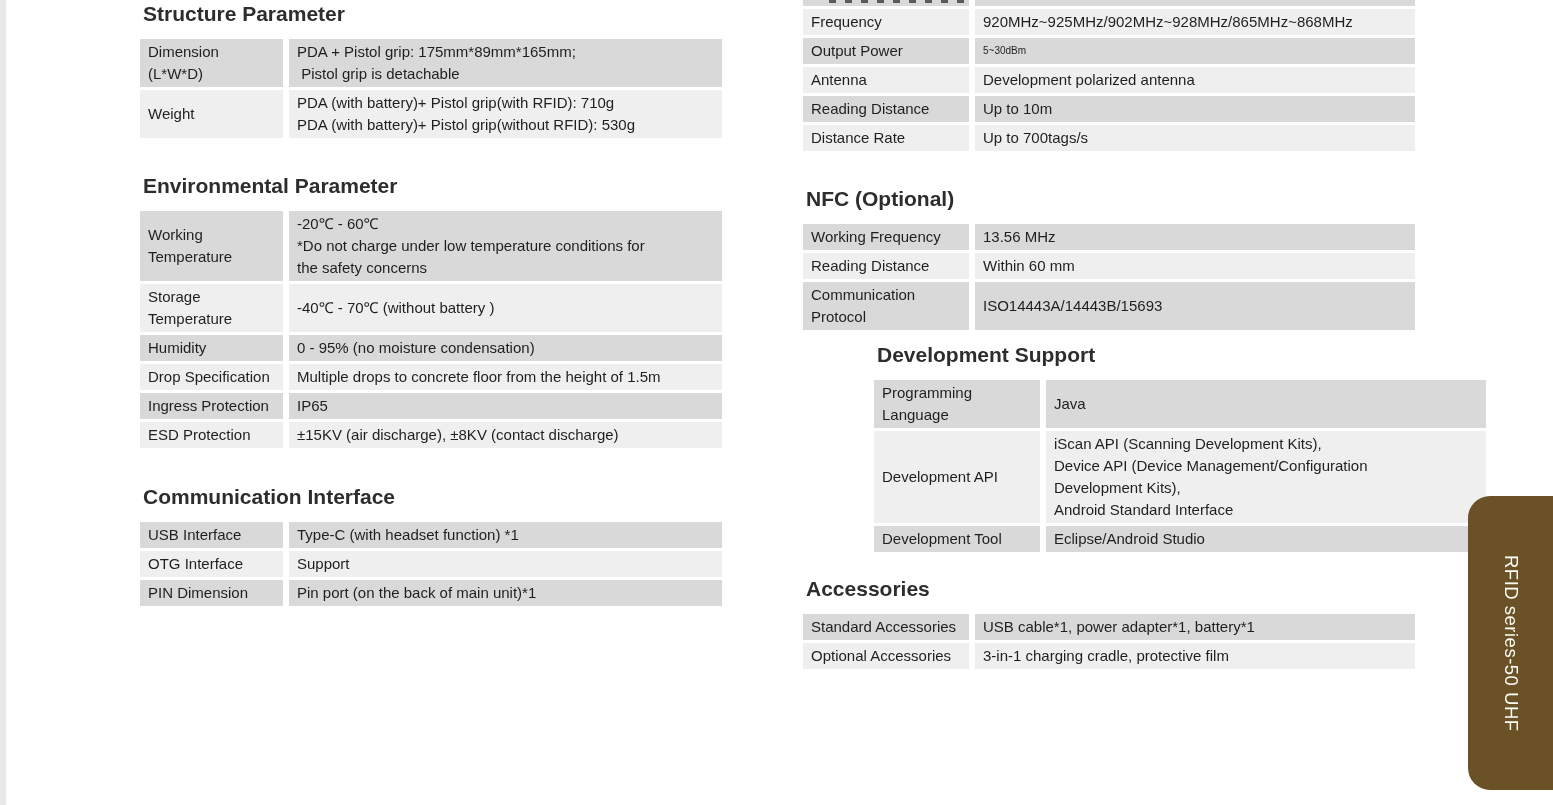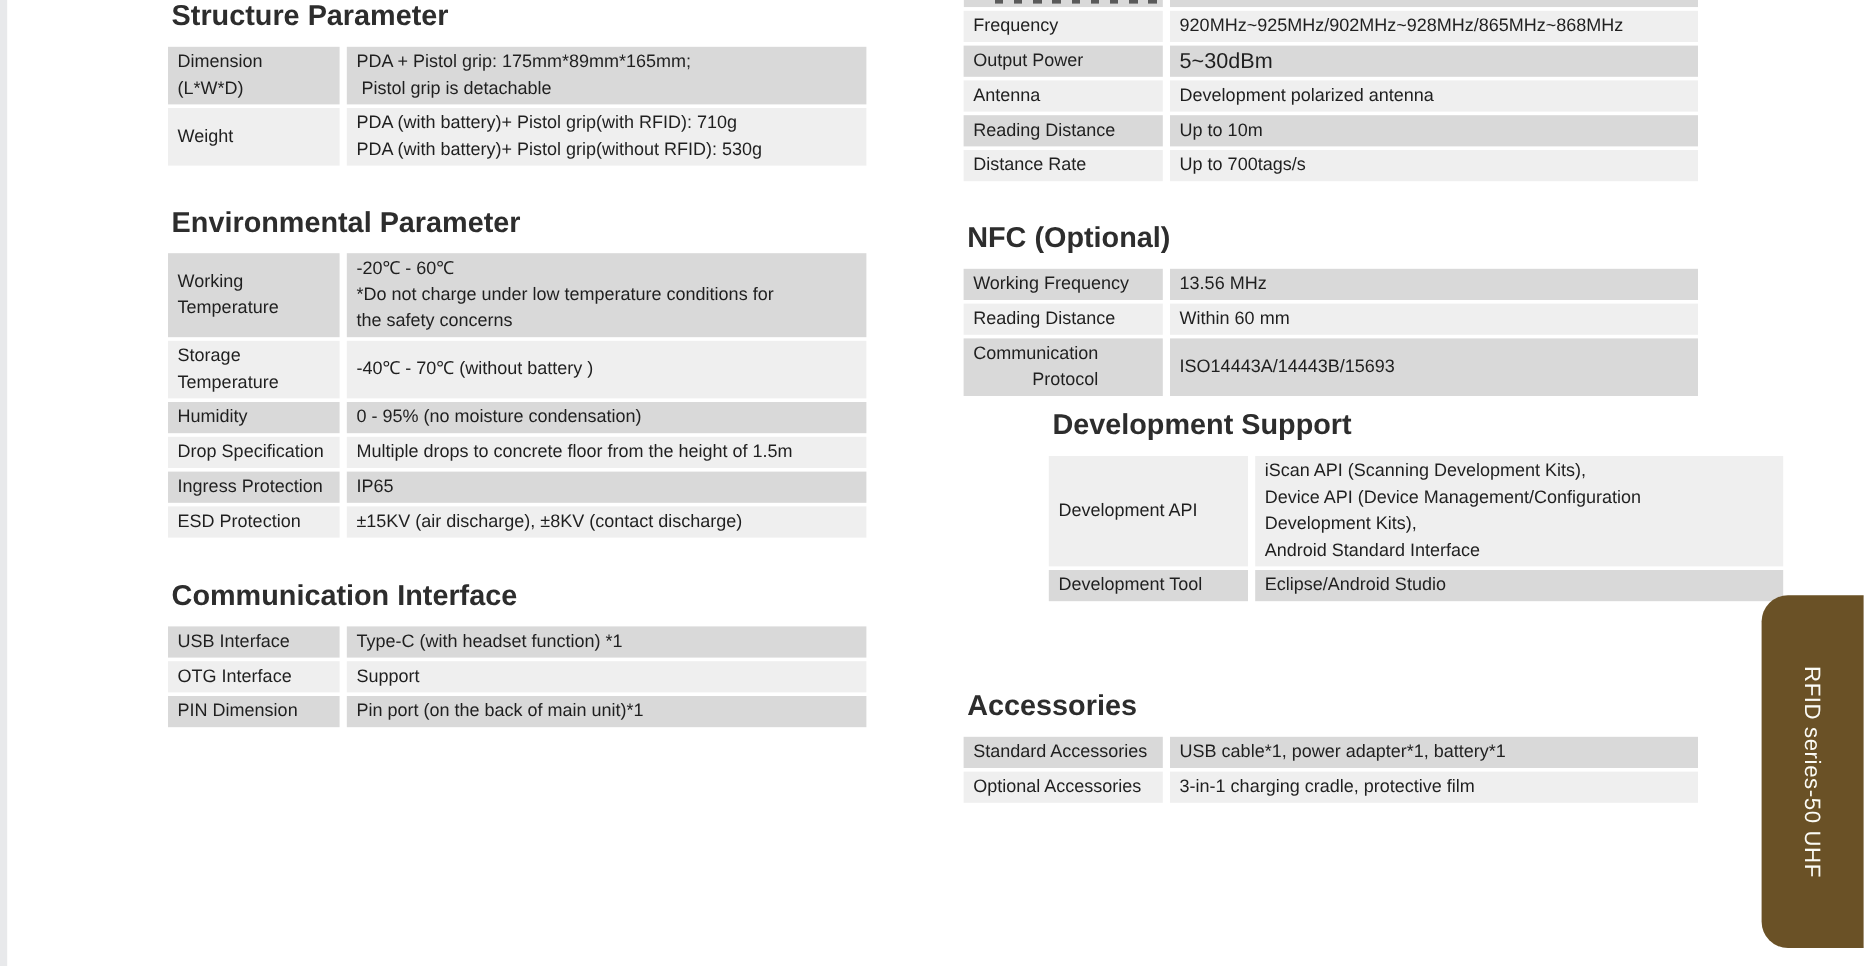--- a/index.html
+++ b/index.html
@@ -17,40 +17,40 @@
     width:1553px;height:805px;position:relative;overflow:hidden;
     background:#ffffff;
     font-family:"Liberation Sans", sans-serif;
   }
   .page-edge{
     position:absolute;left:0;top:0;width:6px;height:805px;
     background:var(--page-edge);
   }
   .spec-section{position:absolute;}
   .sec-title{
-    font-size:24px;font-weight:bold;color:var(--heading-text);
+    font-size:21px;font-weight:bold;color:var(--heading-text);
     margin:0 0 13px 3px;line-height:24px;white-space:nowrap;
   }
   .spec-table{display:block;}
   .row{display:flex;margin-bottom:3px;}
   .cell{
     padding:2px 8px;font-size:15px;line-height:22px;color:var(--cell-text);
     display:flex;align-items:center;
   }
   .cell span{white-space:pre-wrap;}
   .dark .cell{background:var(--row-dark);}
   .light .cell{background:var(--row-light);}
   .label-cell{margin-right:6px;}
   
   .left-col .label-cell{width:143px;}
   .left-col .value-cell{width:433px;}
   
-  .right-col .label-cell{width:166px;text-align:right;}
+  .right-col .label-cell{width:166px;}
   .right-col .value-cell{width:440px;}
-  .value-small span{font-size:18px;}
+  .value-small span{font-size:10px;}
   
   .clipped-row{height:6px;overflow:hidden;margin-bottom:3px;display:flex;}
   .clipped-row .cc{background:var(--row-dark);height:6px;}
   .clipped-row .cc1{width:166px;margin-right:6px;position:relative;}
   .clipped-row .cc2{width:440px;}
   .clipped-row .remnant{
     position:absolute;left:26px;top:0;width:138px;height:3px;
     background:repeating-linear-gradient(90deg,#5a5a5a 0 7px,transparent 7px 16px);
   }
   
@@ -265,20 +265,29 @@
           </div>
           <div class="cell value-cell">
             <span>ISO14443A/14443B/15693</span>
           </div>
         </div>
       </div>
     </section>
   <section class="spec-section right-col" id="sec-development">
       <div class="sec-title">Development Support</div>
       <div class="spec-table">
+        <div class="row dark">
+          <div class="cell label-cell">
+            <span>Programming
+Language</span>
+          </div>
+          <div class="cell value-cell">
+            <span>Java</span>
+          </div>
+        </div>
         <div class="row light">
           <div class="cell label-cell">
             <span>Development API</span>
           </div>
           <div class="cell value-cell">
             <span>iScan API (Scanning Development Kits),
 Device API (Device Management/Configuration
 Development Kits),
 Android Standard Interface</span>
           </div>

